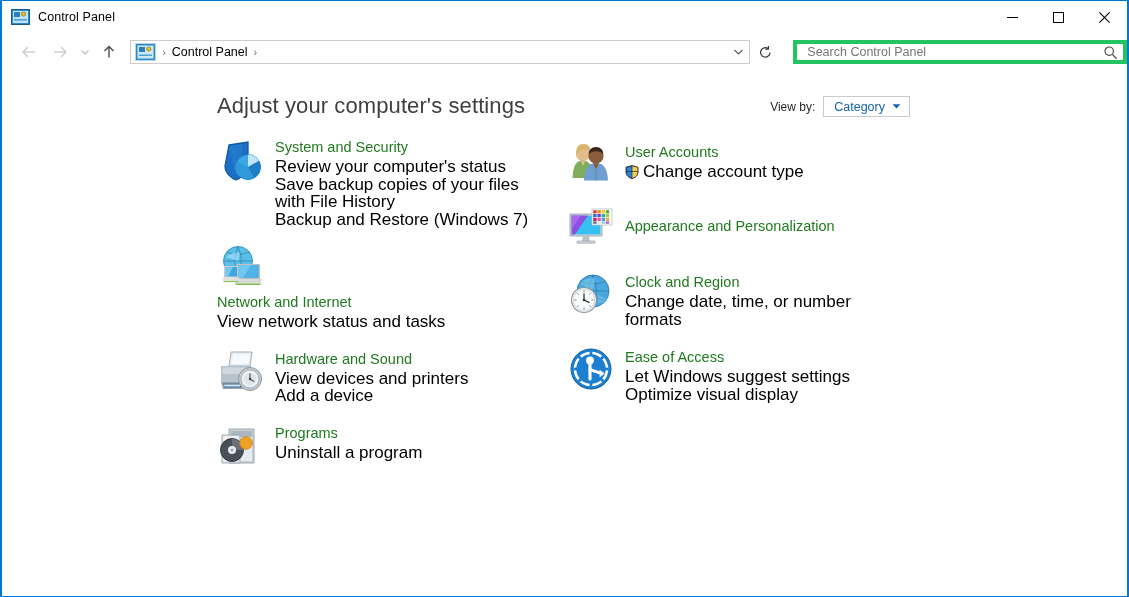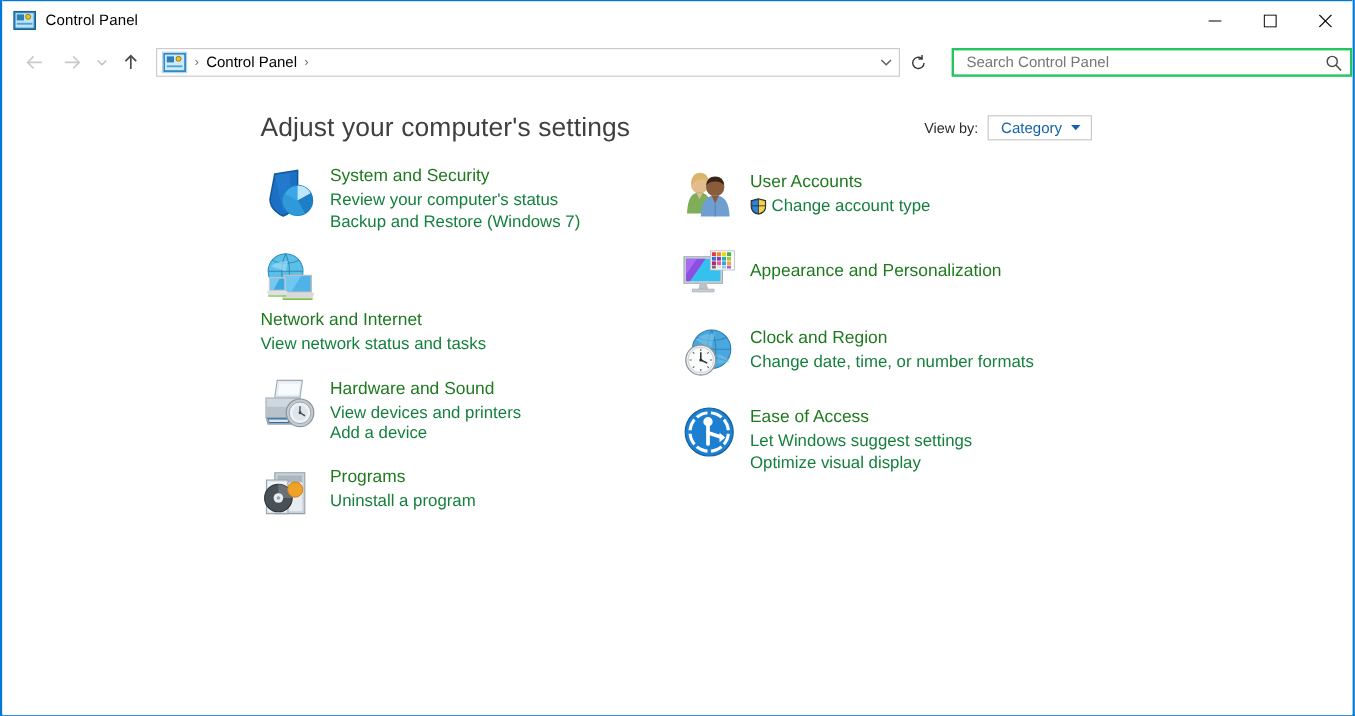--- a/index.html
+++ b/index.html
@@ -137,21 +137,21 @@
     display: flex;
     align-items: center;
     justify-content: center;
     padding: 0;
     cursor: default;
   }
   #searchbox {
     margin-left: 14px;
     height: 24px;
     width: 344px;
-    border: 2px solid #22c55e;
+    border: 4px solid #22c55e;
     box-sizing: border-box;
     background: #ffffff;
     display: flex;
     align-items: center;
   }
   #search-input {
     border: none;
     outline: none;
     flex: 1 1 auto;
     height: 20px;
@@ -247,22 +247,22 @@
     font-size: 14.5px;
     color: #1f7a1f;
     line-height: 18px;
     margin-bottom: 2px;
     text-decoration: none;
     cursor: default;
     width: fit-content;
   }
   .cat-link {
     display: block;
-    font-size: 14px;
-    color: #15803d;
+    font-size: 17px;
+    color: #000000;
     line-height: 17.5px;
     text-decoration: none;
     cursor: default;
     width: fit-content;
   }
   .cat-link.with-shield {
     display: flex;
     align-items: center;
     gap: 4px;
   }
@@ -400,20 +400,21 @@
               <circle cx="30" cy="30" r="12.5" fill="#3aa8e8"></circle>
               <circle cx="30" cy="30" r="12.5" fill="none" stroke="#1b7fc0" stroke-width="1"></circle>
               <path d="M30 30 L30 17.6 A12.4 12.4 0 0 1 40.9 24 Z" fill="#bfe6fa"></path>
               <path d="M30 30 L40.9 24 A12.4 12.4 0 0 1 36 41 Z" fill="#1f7fc6"></path>
               <path d="M30 30 L36 41 A12.4 12.4 0 0 1 19 24.2 Z" fill="#2e9ad9"></path>
             </svg>
           </span>
           <div class="cat-body">
             <a class="cat-title" href="#">System and Security</a>
             <a class="cat-link" href="#">Review your computer's status</a>
+            <a class="cat-link" href="#">Save backup copies of your files with File History</a>
             <a class="cat-link" href="#">Backup and Restore (Windows 7)</a>
           </div>
         </div>
 
         <div class="category" style="margin-bottom:18px;flex-direction:column;">
           <span class="cat-icon">
             <svg width="46" height="46" viewBox="0 0 46 46">
               <circle cx="20" cy="17" r="14.5" fill="#5bc0e8"></circle>
               <circle cx="20" cy="17" r="14.5" fill="none" stroke="#2f8fc0" stroke-width="0.9"></circle>
               <path d="M5.6 17 H34.4 M20 2.5 Q26.5 17 20 31.5 M20 2.5 Q13.5 17 20 31.5 M8.5 8 Q20 13 31.5 8 M8.5 26 Q20 21 31.5 26" fill="none" stroke="#2b7fae" stroke-width="0.85" opacity="0.85"></path>

